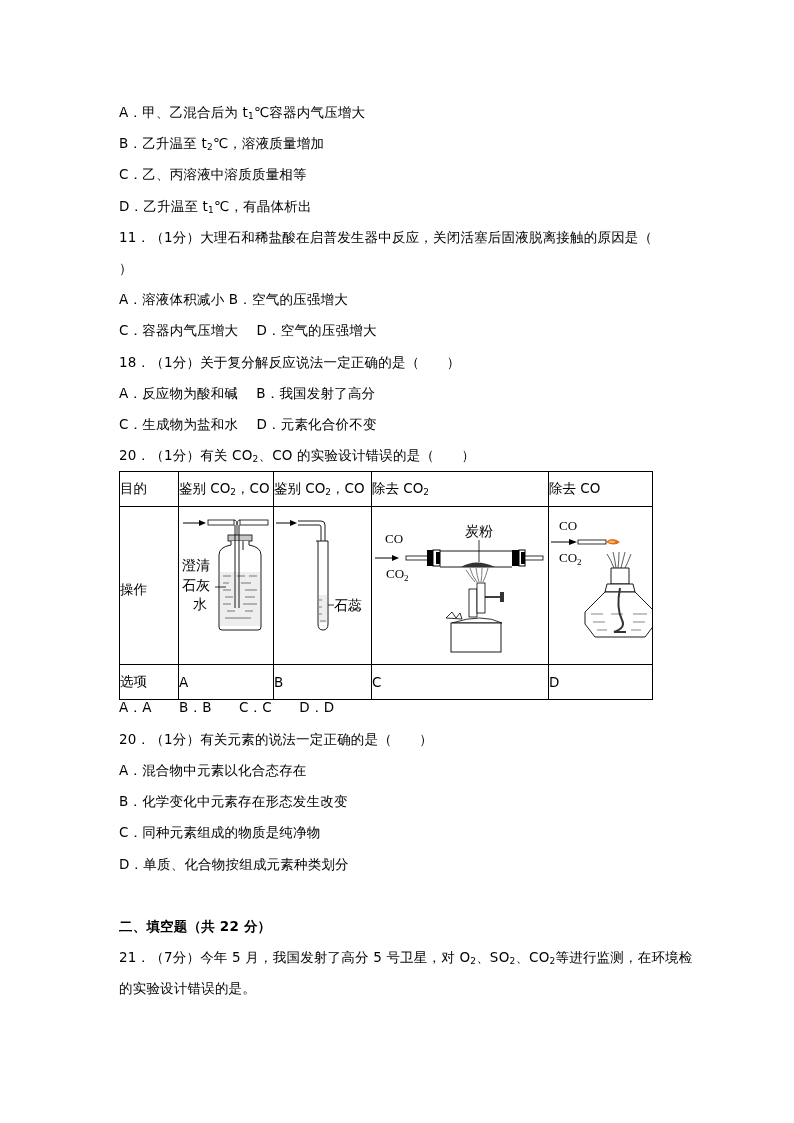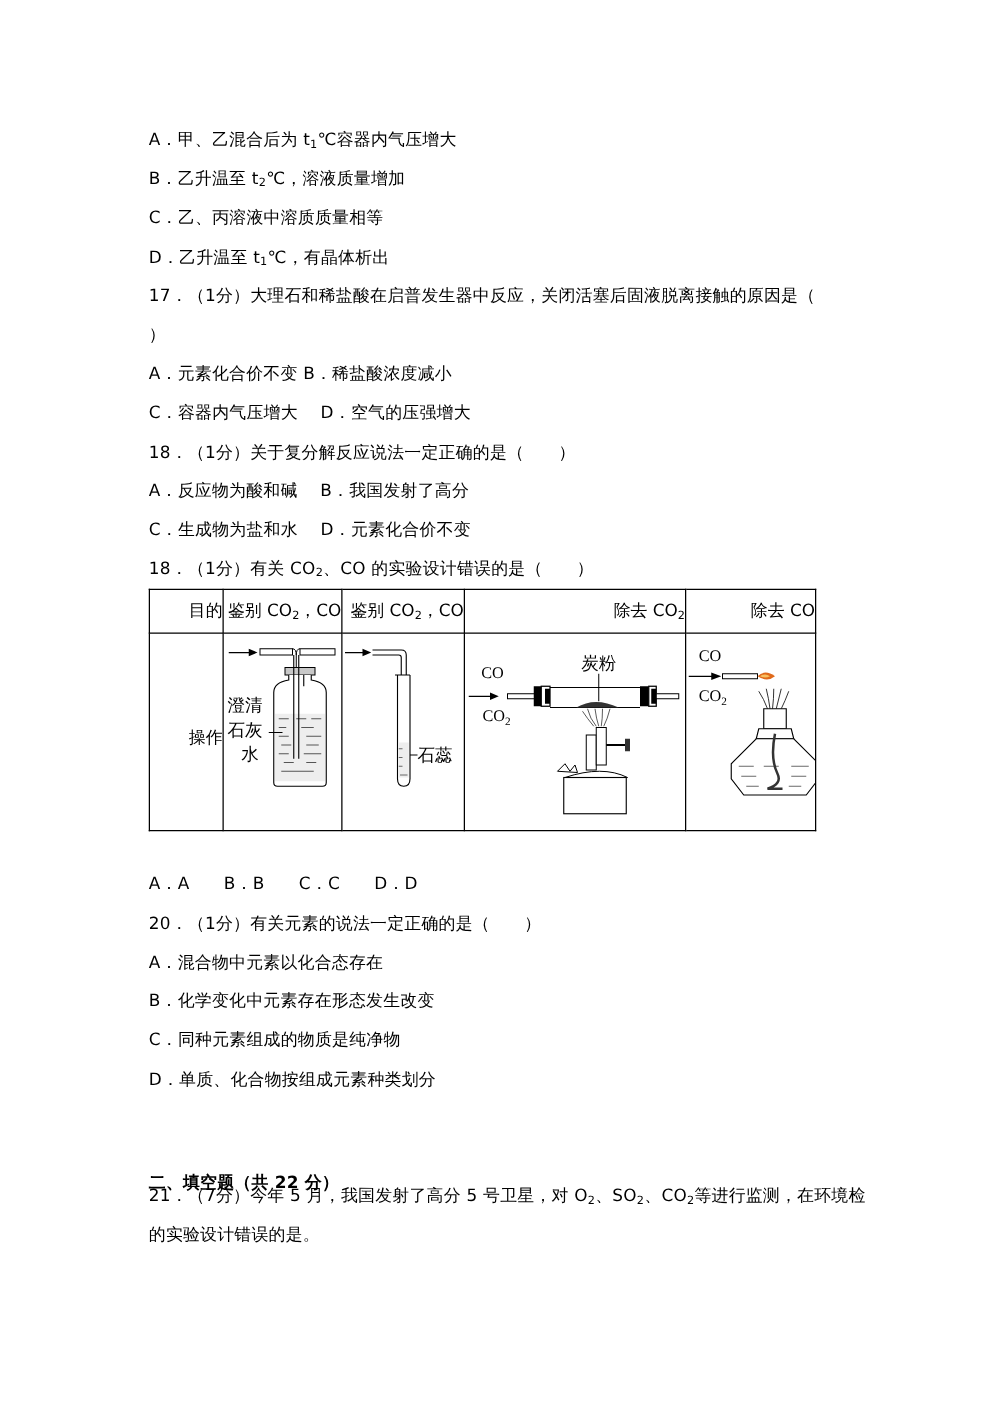--- a/index.html
+++ b/index.html
@@ -2,47 +2,47 @@
 <html><head>
 <meta charset="utf-8">
 <style>
   html,body{margin:0;padding:0;background:#fff;}
   body{width:794px;height:1123px;position:relative;overflow:hidden;
        font-family:"DejaVu Sans","Liberation Sans",sans-serif;color:#000;}
   .line{position:absolute;left:119px;font-size:13.5px;line-height:18px;white-space:nowrap;letter-spacing:0.2px;}
   .line sub, .cell sub{font-size:9px;vertical-align:-2px;line-height:0;}
   .bold{font-weight:bold;}
   table.exp{position:absolute;left:119px;top:471px;border-collapse:collapse;}
-  table.exp td{border:1.3px solid #000;padding:0;font-size:13.5px;text-align:right;vertical-align:middle;}
+  table.exp td{border:1.3px solid #000;padding:0;font-size:13.5px;text-align:left;vertical-align:middle;}
   .r1 td{height:34px;}
   .r2 td{height:149px;vertical-align:top;position:relative;}
   .r3 td{height:34px;}
   .lbl{font-size:14px;}
   .cell{font-size:12.5px;}
   svg text{font-family:"DejaVu Sans","Liberation Sans",sans-serif;}
   svg .serif{font-family:"Liberation Serif","DejaVu Serif",serif;}
 </style>
 </head>
 <body>
 
 <div class="line" style="top:103px"><span>A．</span><span>甲、乙混合后为 t</span><sub>1</sub><span>℃容器内气压增大</span></div>
 <div class="line" style="top:134px"><span>B．</span><span>乙升温至 t</span><sub>2</sub><span>℃，溶液质量增加</span></div>
 <div class="line" style="top:165px"><span>C．</span><span>乙、丙溶液中溶质质量相等</span></div>
 <div class="line" style="top:197px"><span>D．</span><span>乙升温至 t</span><sub>1</sub><span>℃，有晶体析出</span></div>
 
-<div class="line" style="top:228px">17．（1分）大理石和稀盐酸在启普发生器中反应，关闭活塞后固液脱离接触的原因是（</div>
+<div class="line" style="top:228px">11．（1分）大理石和稀盐酸在启普发生器中反应，关闭活塞后固液脱离接触的原因是（</div>
 <div class="line" style="top:259px">）</div>
-<div class="line" style="top:290px">A．元素化合价不变 B．稀盐酸浓度减小</div>
+<div class="line" style="top:290px">A．溶液体积减小 B．空气的压强增大</div>
 <div class="line" style="top:321px">C．容器内气压增大　 D．空气的压强增大</div>
 
 <div class="line" style="top:353px">18．（1分）关于复分解反应说法一定正确的是（　　）</div>
 <div class="line" style="top:384px">A．反应物为酸和碱　 B．我国发射了高分</div>
 <div class="line" style="top:415px">C．生成物为盐和水　 D．元素化合价不变</div>
 
-<div class="line" style="top:446px"><span>18．（1分）有关 CO</span><sub>2</sub><span>、CO 的实验设计错误的是（　　）</span></div>
+<div class="line" style="top:446px"><span>20．（1分）有关 CO</span><sub>2</sub><span>、CO 的实验设计错误的是（　　）</span></div>
 
 <table class="exp">
   <colgroup>
     <col style="width:59px">
       <col style="width:94px">
       <col style="width:97px">
       <col style="width:176px">
       <col style="width:103px">
   </colgroup>
   <tbody>
@@ -171,27 +171,34 @@
               <line x1="84" y1="104" x2="98" y2="104"></line>
           <line x1="44" y1="112" x2="56" y2="112"></line>
               <line x1="84" y1="112" x2="96" y2="112"></line>
           <line x1="48" y1="120" x2="58" y2="120"></line>
               <line x1="82" y1="120" x2="92" y2="120"></line>
         </g>
         <path d="M71,78 q-4,20 2,32 q4,8 -8,12 h12" fill="none" stroke="#333" stroke-width="2"></path>
       </svg>
     </td>
   </tr>
+  <tr class="r3">
+    <td class="lbl">选项</td>
+    <td class="cell">A</td>
+    <td class="cell">B</td>
+    <td class="cell">C</td>
+    <td class="cell">D</td>
+  </tr>
 </tbody>
   </table>
 
 <div class="line" style="top:698px">A．A　　B．B　　C．C　　D．D</div>
 
 <div class="line" style="top:730px">20．（1分）有关元素的说法一定正确的是（　　）</div>
 <div class="line" style="top:761px">A．混合物中元素以化合态存在</div>
 <div class="line" style="top:792px">B．化学变化中元素存在形态发生改变</div>
 <div class="line" style="top:823px">C．同种元素组成的物质是纯净物</div>
 <div class="line" style="top:855px">D．单质、化合物按组成元素种类划分</div>
 
-<div class="line bold" style="top:937px">二、填空题（共 22 分）</div>
+<div class="line bold" style="top:917px">二、填空题（共 22 分）</div>
 
 <div class="line" style="top:948px"><span>21．（7分）今年 5 月，我国发射了高分 5 号卫星，对 O</span><sub>2</sub><span>、SO</span><sub>2</sub><span>、CO</span><sub>2</sub><span>等进行监测，在环境检</span></div>
 <div class="line" style="top:979px">的实验设计错误的是。</div>
 
 </body></html>

